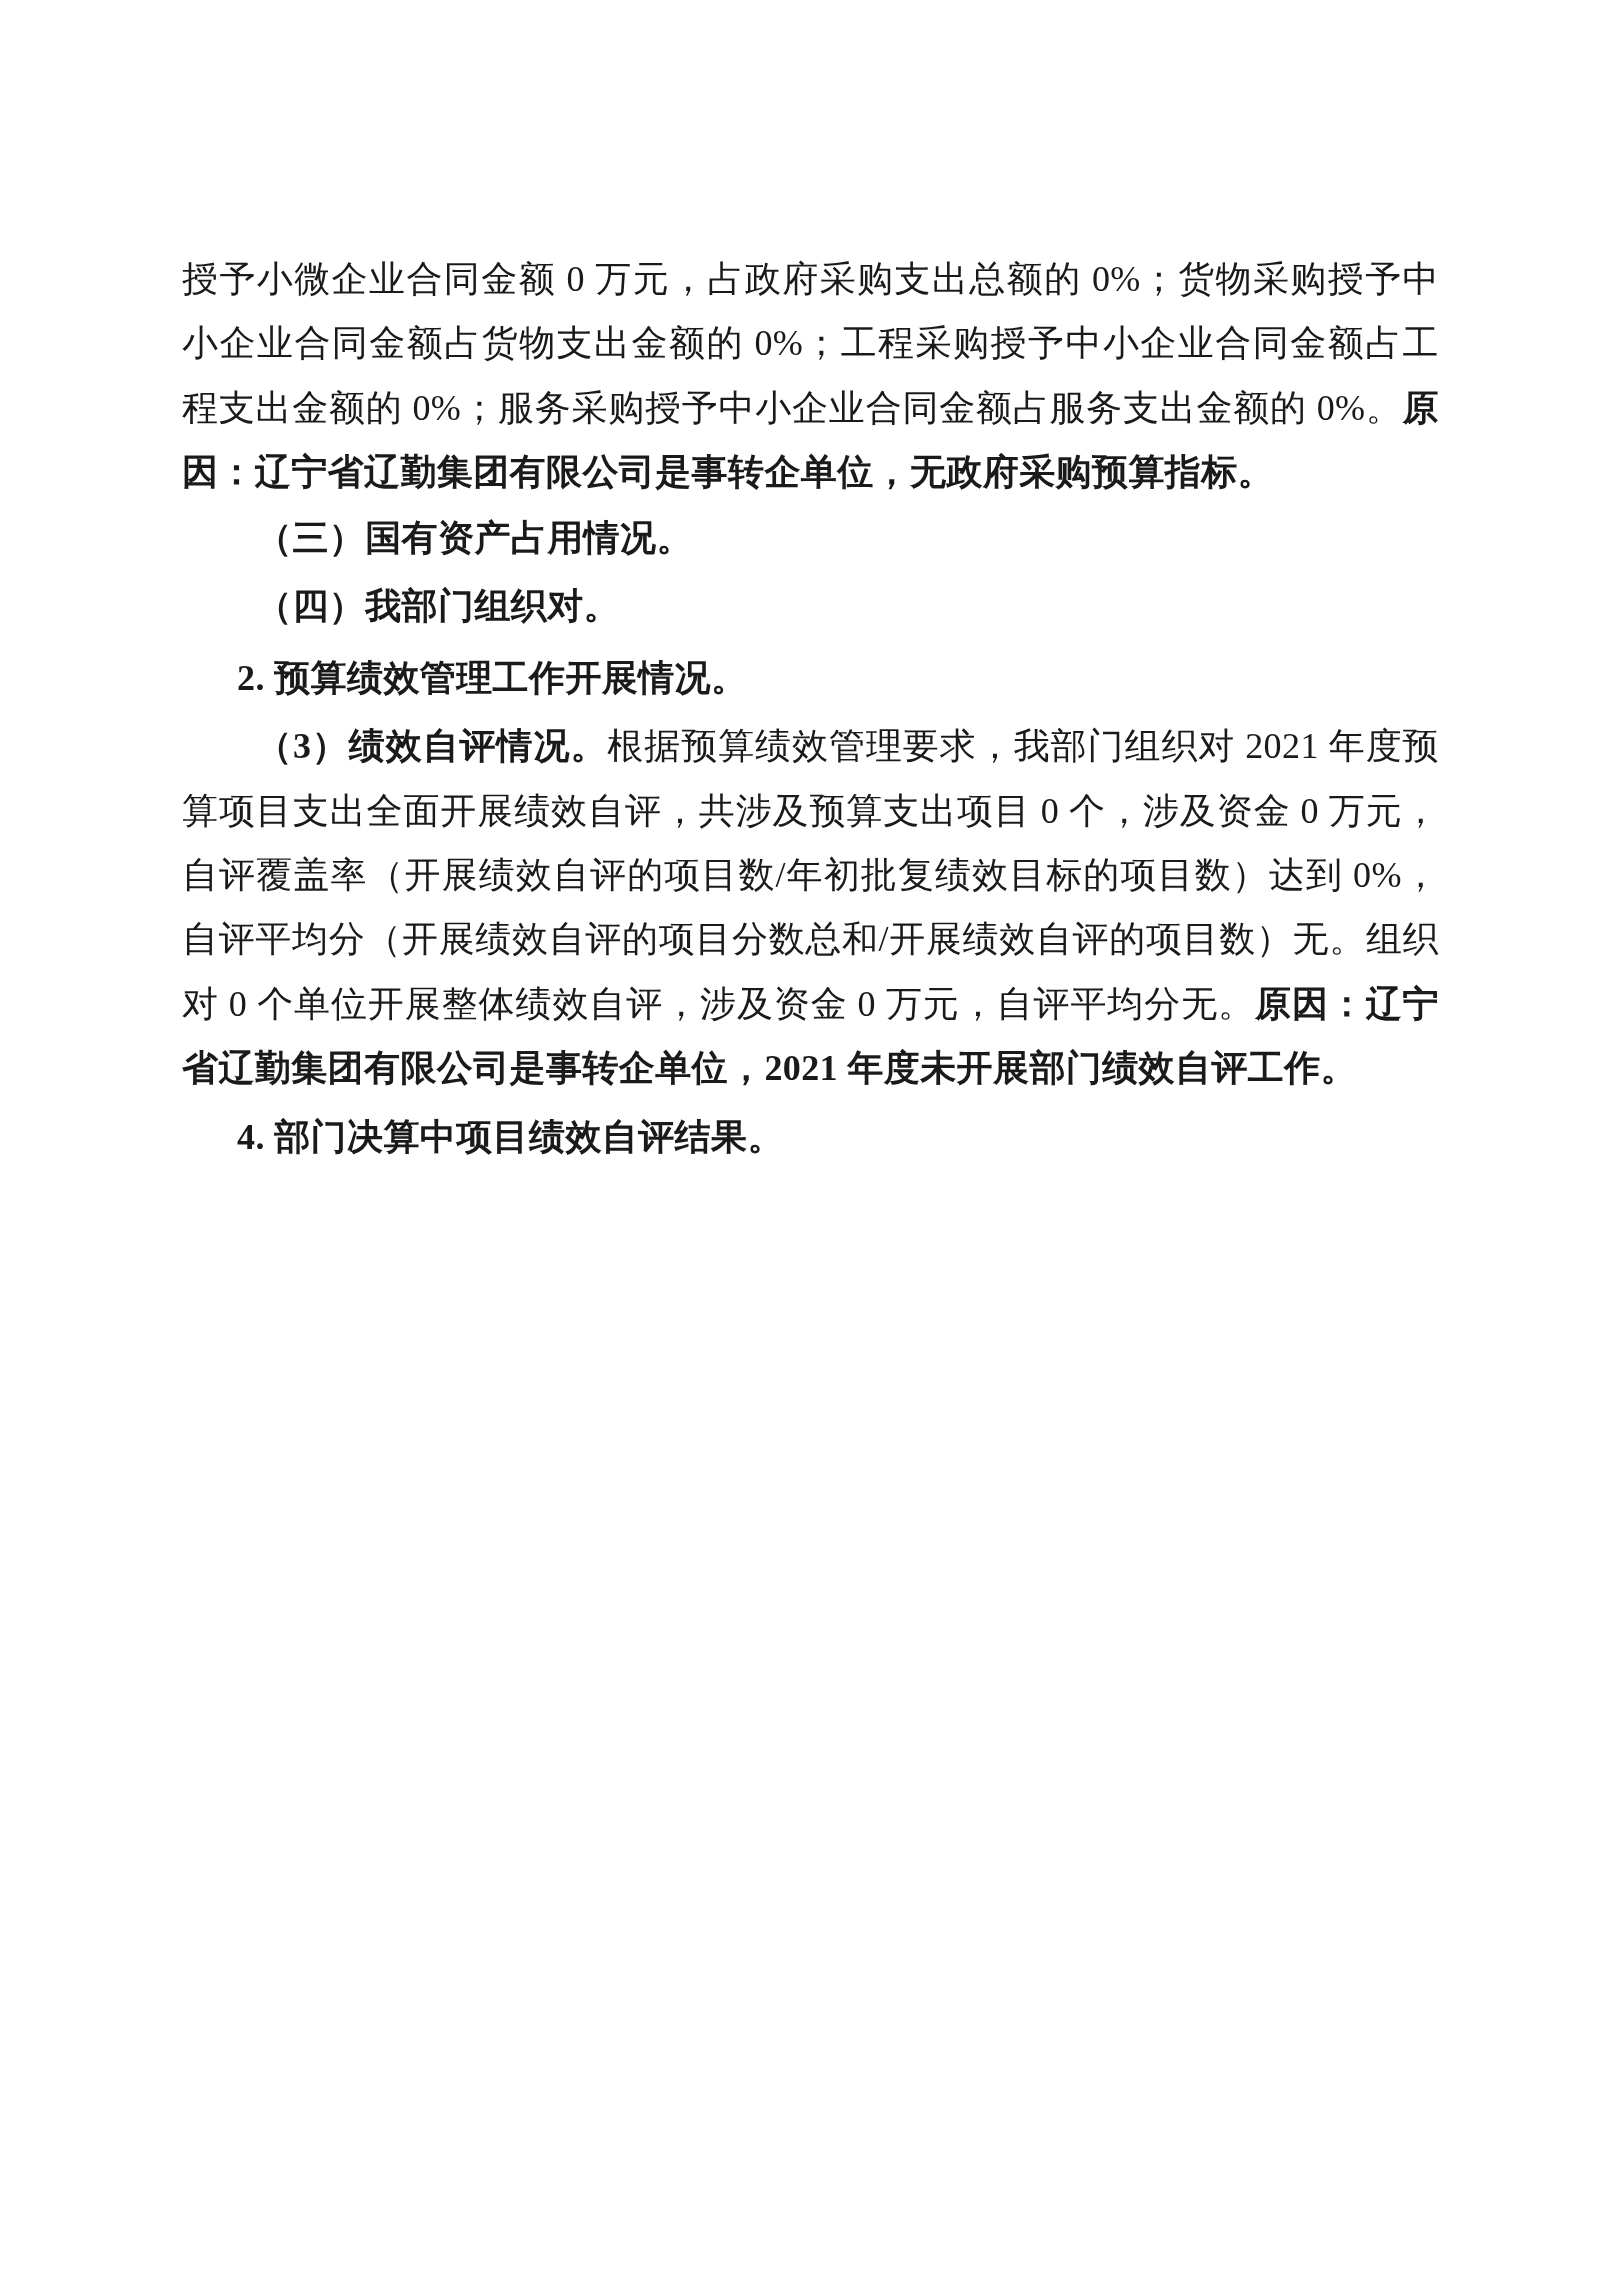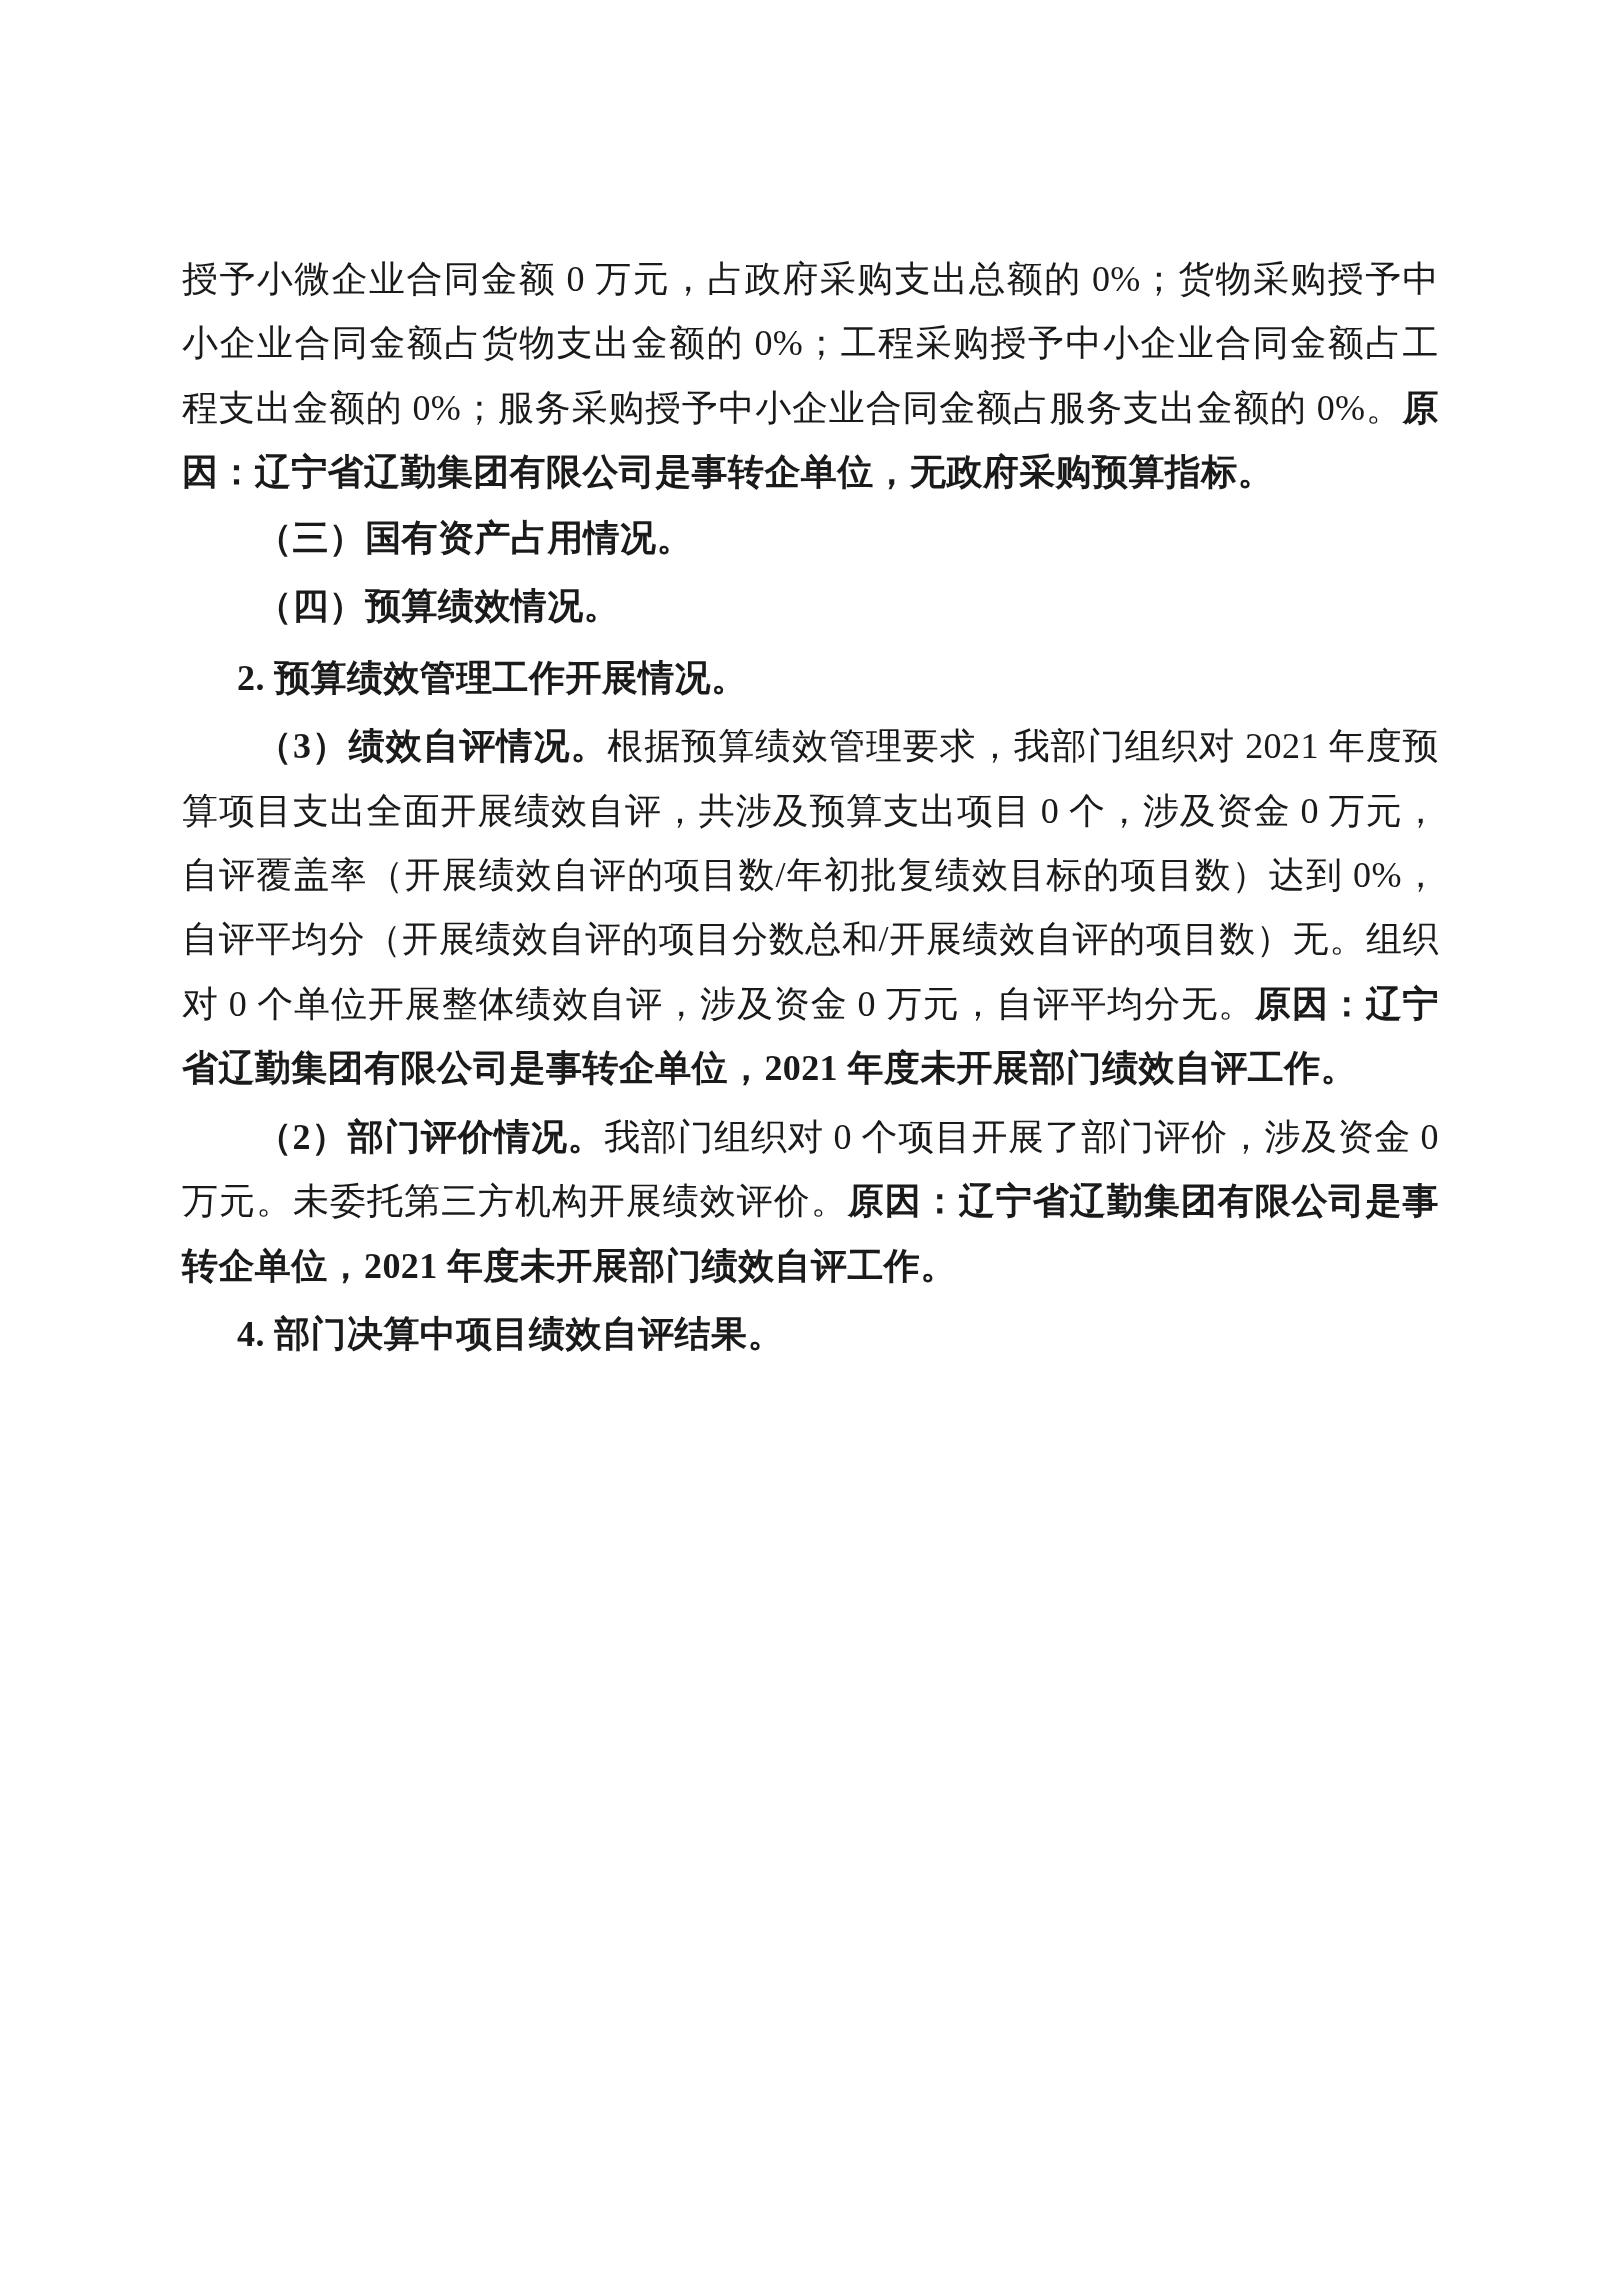--- a/index.html
+++ b/index.html
@@ -47,20 +47,19 @@
     text-indent: 55px;
   }
 </style>
 </head>
 <body>
 
 <div class="page">
   <div class="doc-body" id="doc-body">
       <p class="para"><span>授予小微企业合同金额 0 万元，占政府采购支出总额的 0%；货物采购授予中小企业合同金额占货物支出金额的 0%；工程采购授予中小企业合同金额占工程支出金额的 0%；服务采购授予中小企业合同金额占服务支出金额的 0%。</span><span style="font-weight: bold;">原因：辽宁省辽勤集团有限公司是事转企单位，无政府采购预算指标。</span></p>
       <p class="heading"><span style="font-weight: bold;">（三）国有资产占用情况。</span></p>
-      <p class="heading"><span style="font-weight: bold;">（四）预算绩效情况。</span></p>
+      <p class="heading"><span style="font-weight: bold;">（四）我部门组织对。</span></p>
       <p class="subheading"><span style="font-weight: bold;">2. 预算绩效管理工作开展情况。</span></p>
       <p class="indent2"><span style="font-weight: bold;">（3）绩效自评情况。</span><span>根据预算绩效管理要求，我部门组织对 2021 年度预算项目支出全面开展绩效自评，共涉及预算支出项目 0 个，涉及资金 0 万元，自评覆盖率（开展绩效自评的项目数/年初批复绩效目标的项目数）达到 0%，自评平均分（开展绩效自评的项目分数总和/开展绩效自评的项目数）无。组织对 0 个单位开展整体绩效自评，涉及资金 0 万元，自评平均分无。</span><span style="font-weight: bold;">原因：辽宁省辽勤集团有限公司是事转企单位，2021 年度未开展部门绩效自评工作。</span></p>
-      <p class="indent2"><span style="font-weight: bold;">（2）部门评价情况。</span><span>我部门组织对 0 个项目开展了部门评价，涉及资金 0 万元。未委托第三方机构开展绩效评价。</span><span style="font-weight: bold;">原因：辽宁省辽勤集团有限公司是事转企单位，2021 年度未开展部门绩效自评工作。</span></p>
       <p class="subheading"><span style="font-weight: bold;">4. 部门决算中项目绩效自评结果。</span></p>
     </div>
 </div>
 
 
 </body></html>

